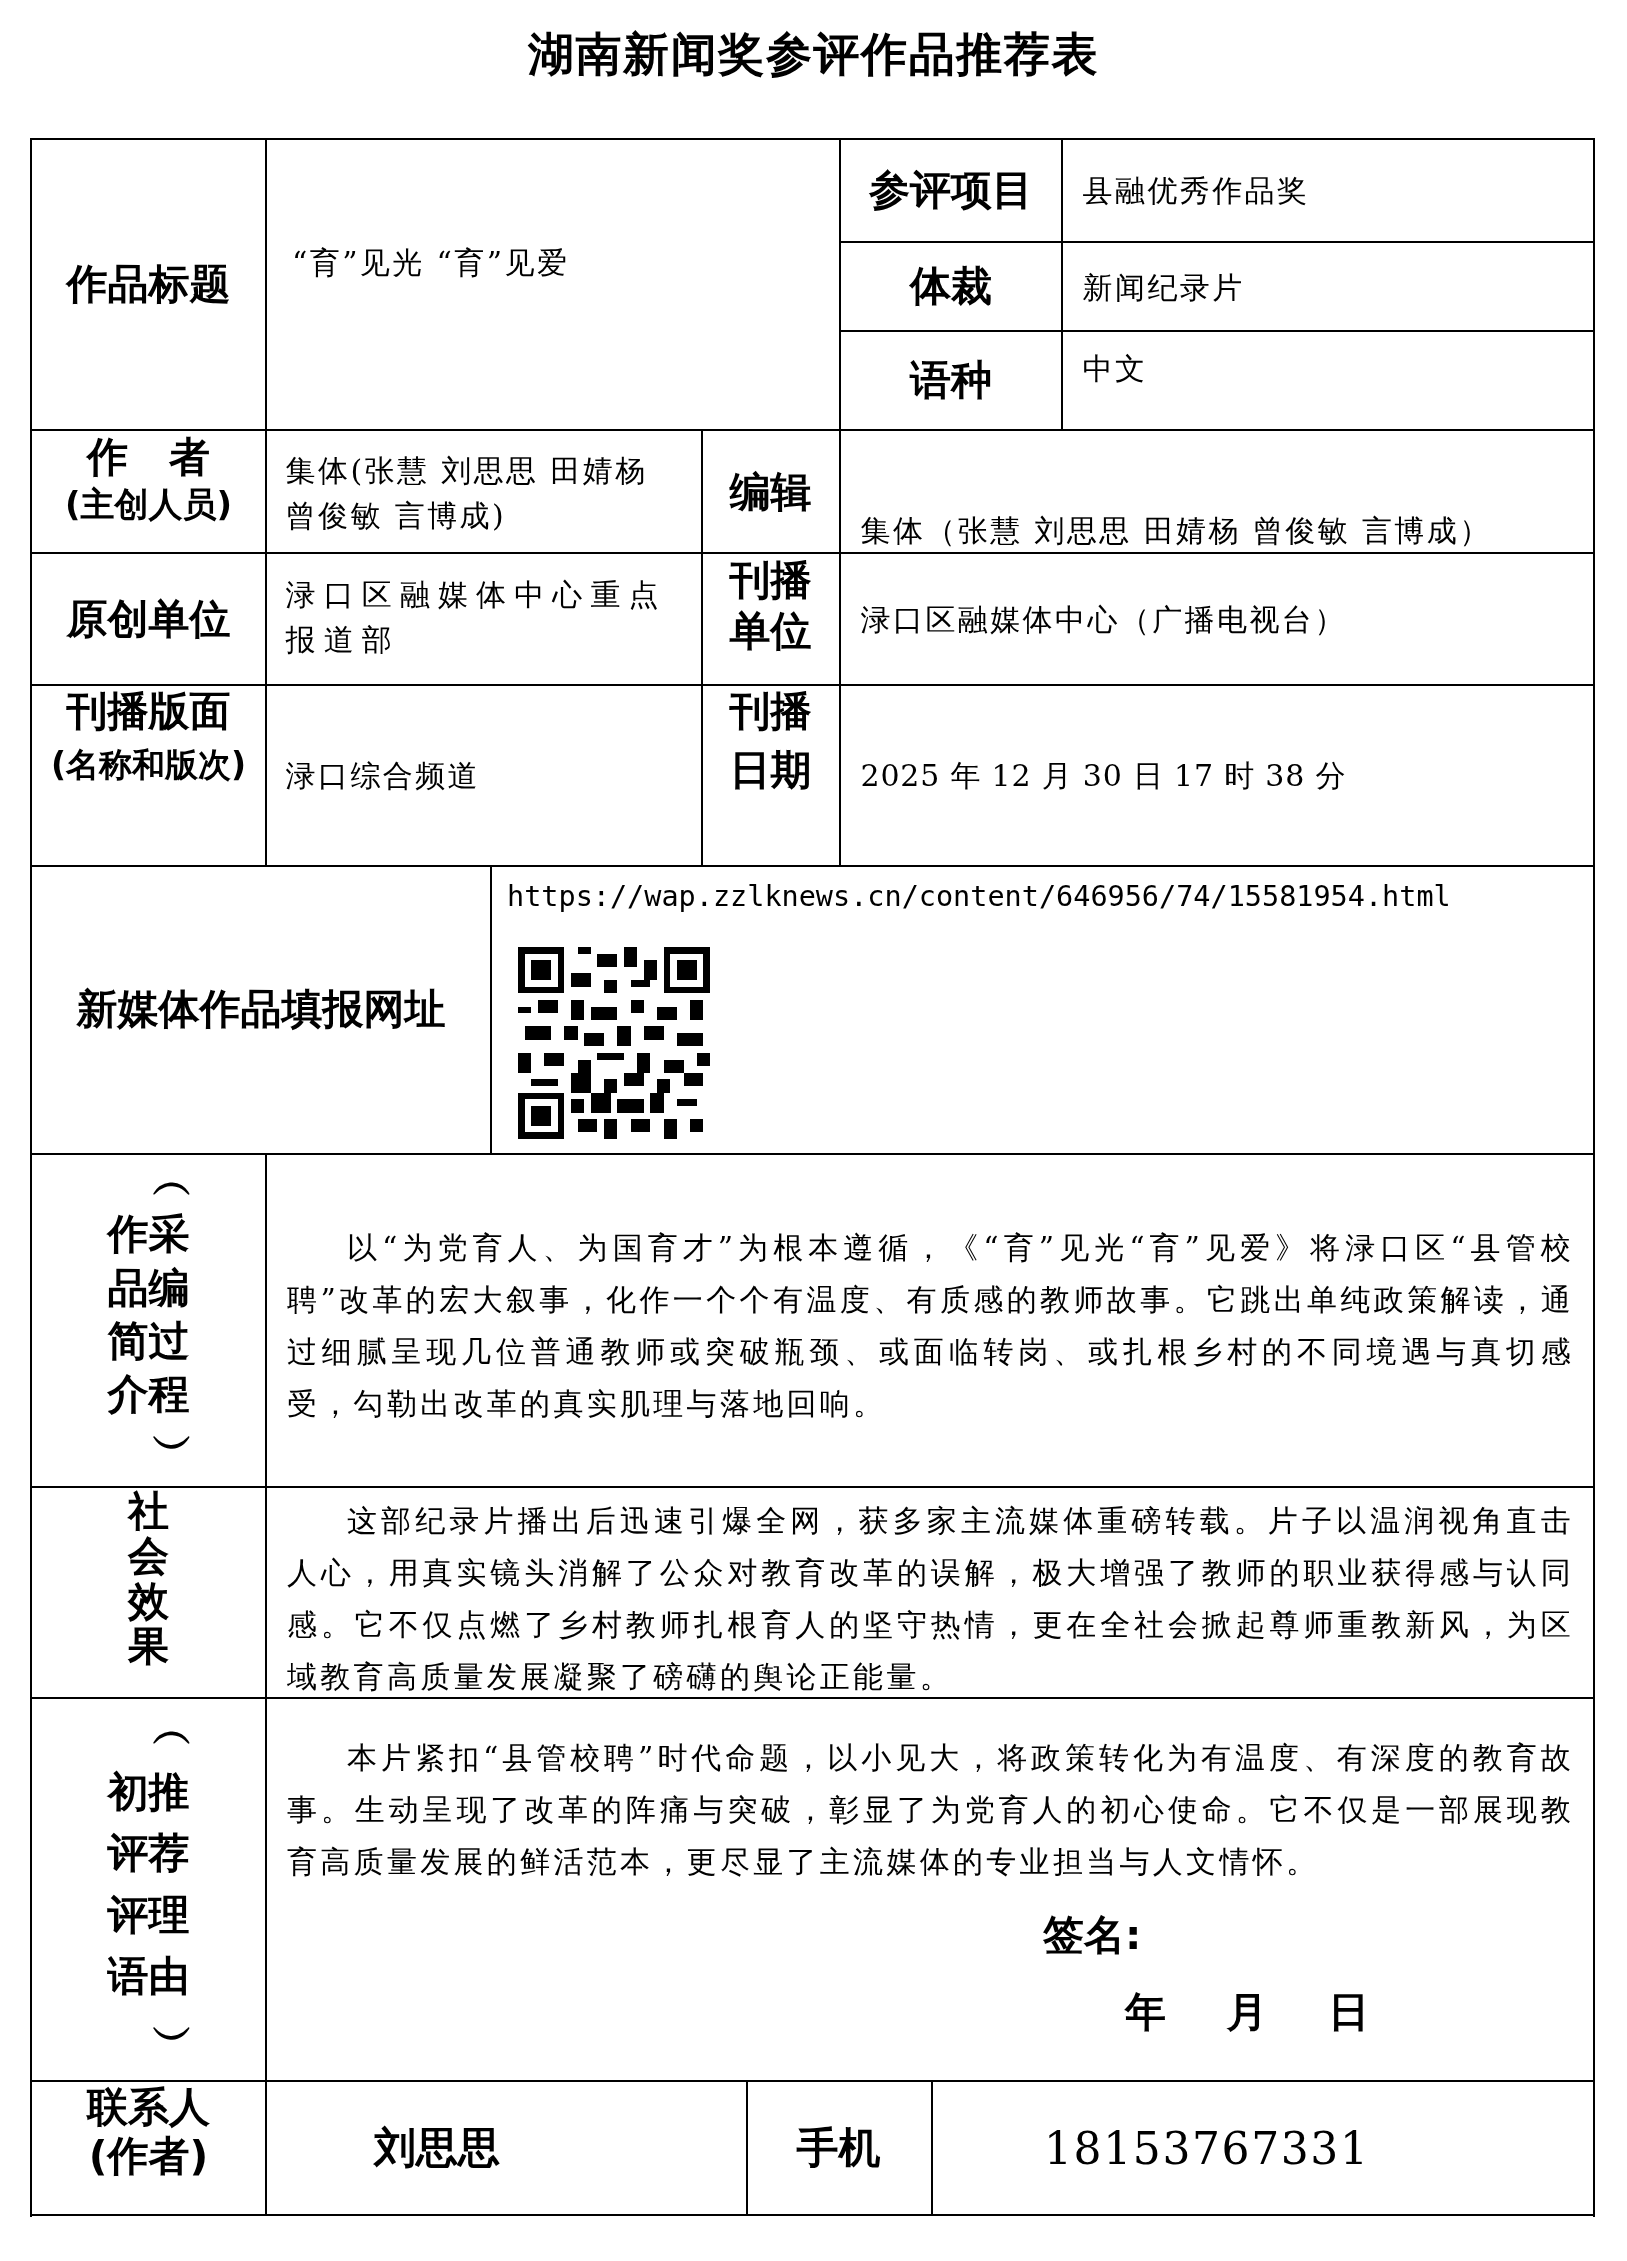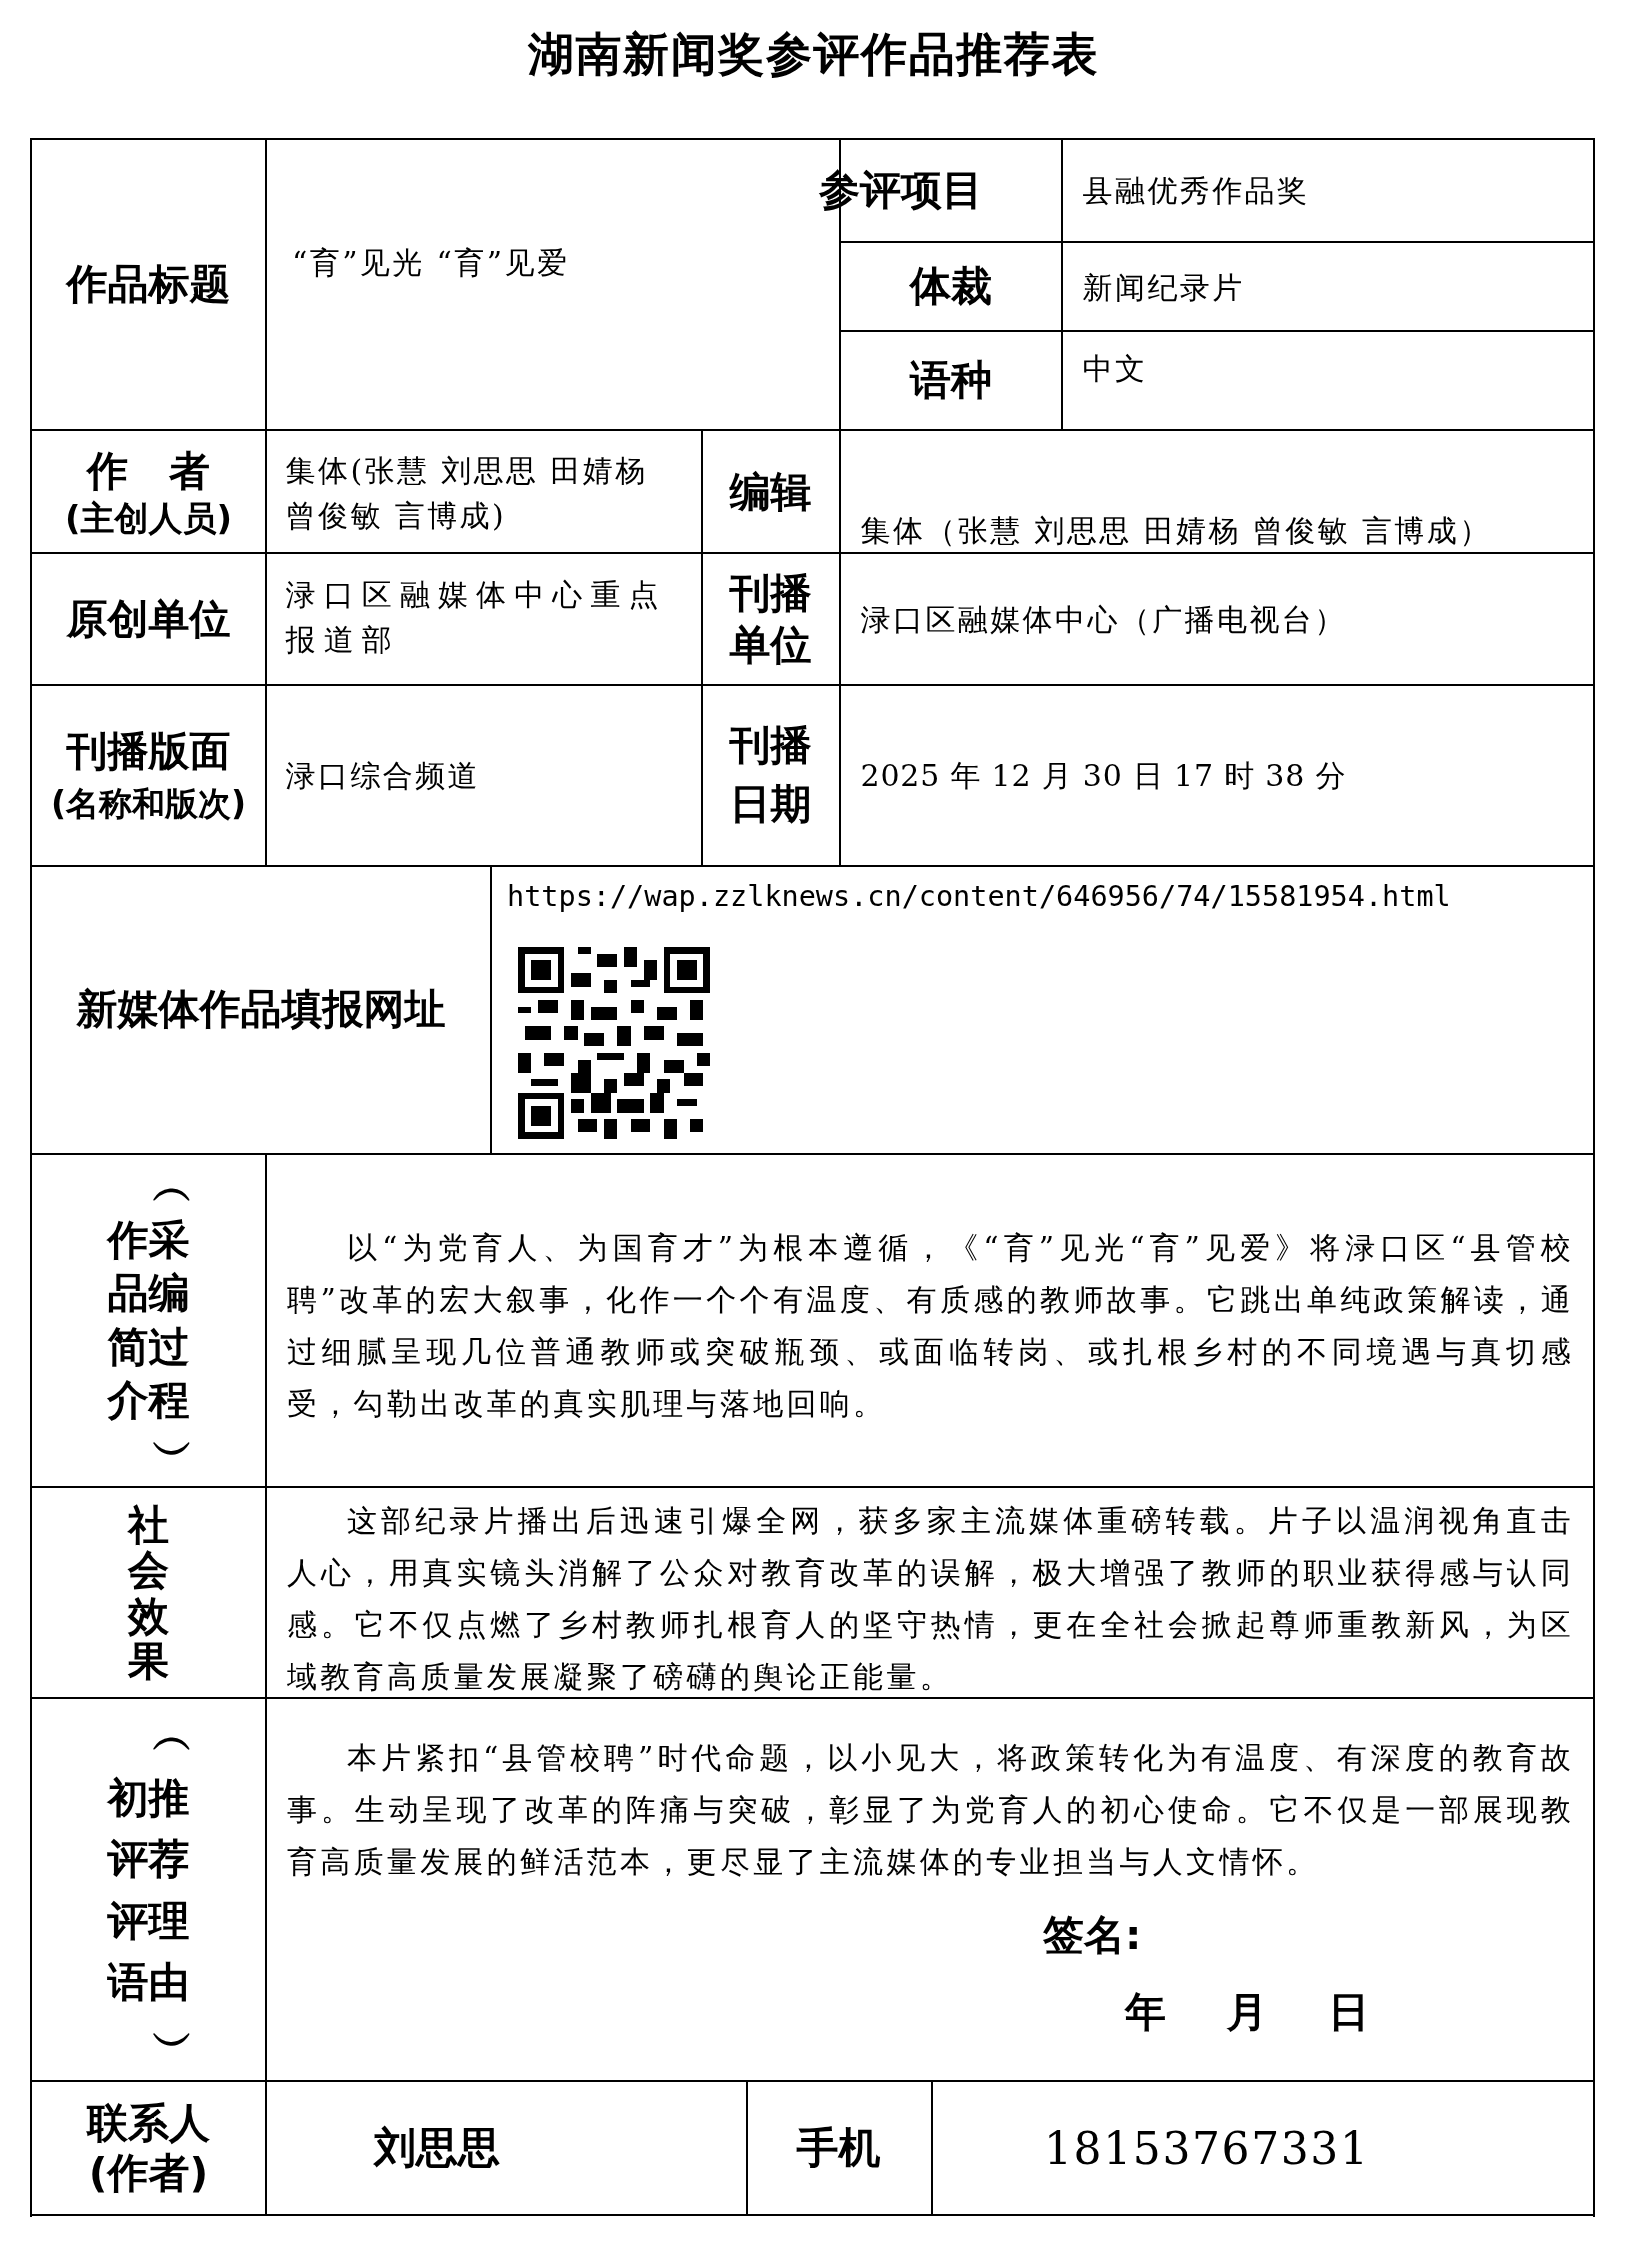--- a/index.html
+++ b/index.html
@@ -4,21 +4,21 @@
 <style>
   html, body { margin:0; padding:0; background:#ffffff; }
   body { width:1627px; height:2261px; position:relative; overflow:hidden; font-family:"DejaVu Serif","Liberation Serif",serif; color:#000; }
   .title { position:absolute; left:0; width:1627px; top:24.4px; text-align:center; font-family:"DejaVu Sans","Liberation Sans",sans-serif; font-weight:bold; font-size:46px; letter-spacing:1.6px; }
   .cell { position:absolute; box-sizing:border-box; display:flex; align-items:center; }
   .line-h { position:absolute; background:#000; height:2.4px; }
   .line-v { position:absolute; background:#000; width:1.6px; }
   .lbl { font-family:"DejaVu Sans","Liberation Sans",sans-serif; font-weight:bold; font-size:41px; justify-content:center; text-align:center; line-height:1.25; }
   .lbl-sm { font-size:36px; }
   .val { font-size:30px; padding-left:19.6px; line-height:1.5; letter-spacing:2.4px; }
-  .vert { flex-direction:column; justify-content:center; align-items:center; }
+  .vert { flex-direction:column; justify-content:flex-start; align-items:center; }
   .para { position:absolute; font-size:30px; line-height:52px; letter-spacing:3.3px; text-indent:2em; text-align:justify; }
   .qr { position:absolute; left:518px; top:947px; width:192px; height:192px; }
 </style>
 </head>
 <body>
 
 <div class="title">湖南新闻奖参评作品推荐表</div>
 
 <div class="line-h" style="left:30px;width:1565px;top:138px;"></div>
 <div class="line-h" style="left:839px;width:755px;top:241px;"></div>
@@ -44,21 +44,21 @@
 <div class="line-v" style="left:746px;top:2080px;height:135px;"></div>
 <div class="line-v" style="left:931px;top:2080px;height:135px;"></div>
 
 <div class="cell lbl" style="left:32px;top:140px;width:233px;height:289px;">
     <span>作品标题</span>
   </div>
 <div class="cell val" style="left:266px;top:140px;width:573px;height:244px;align-items:center;padding-left:26px;">
     <span>“育”见光 “育”见爱</span>
   </div>
 
-<div class="cell lbl" style="left:791px;top:140px;width:220px;height:101px;">
+<div class="cell lbl" style="left:841px;top:140px;width:220px;height:101px;">
     <span>参评项目</span>
   </div>
 <div class="cell val" style="left:1063px;top:140px;width:530px;height:101px;">
     <span>县融优秀作品奖</span>
   </div>
 
 <div class="cell lbl" style="left:841px;top:244px;width:220px;height:86px;">
     <span>体裁</span>
   </div>
 <div class="cell val" style="left:1063px;top:244px;width:530px;height:86px;">

